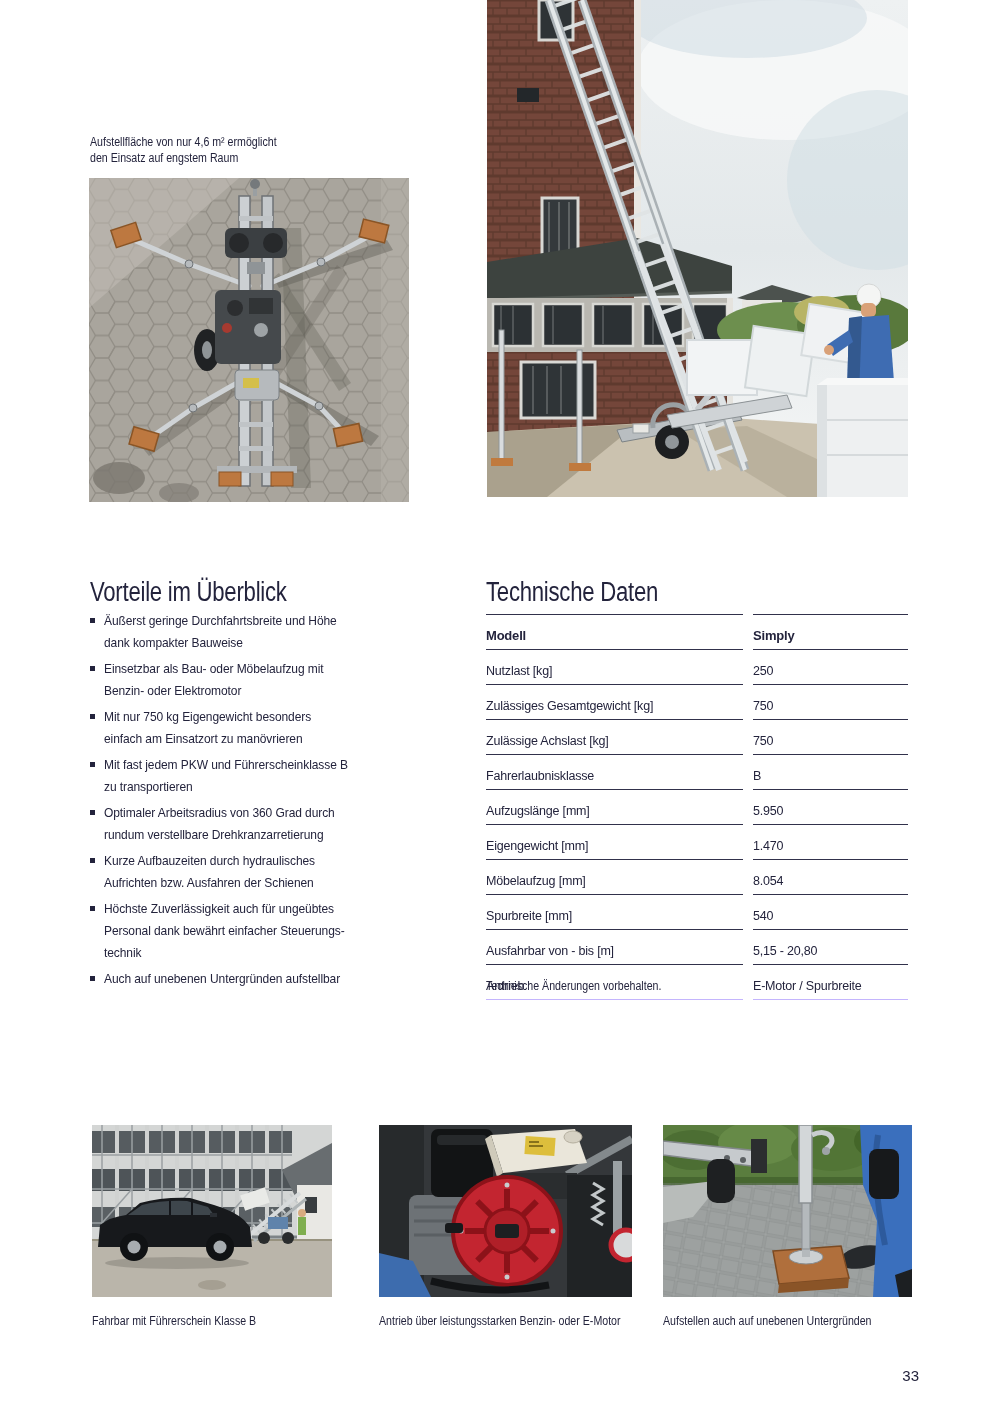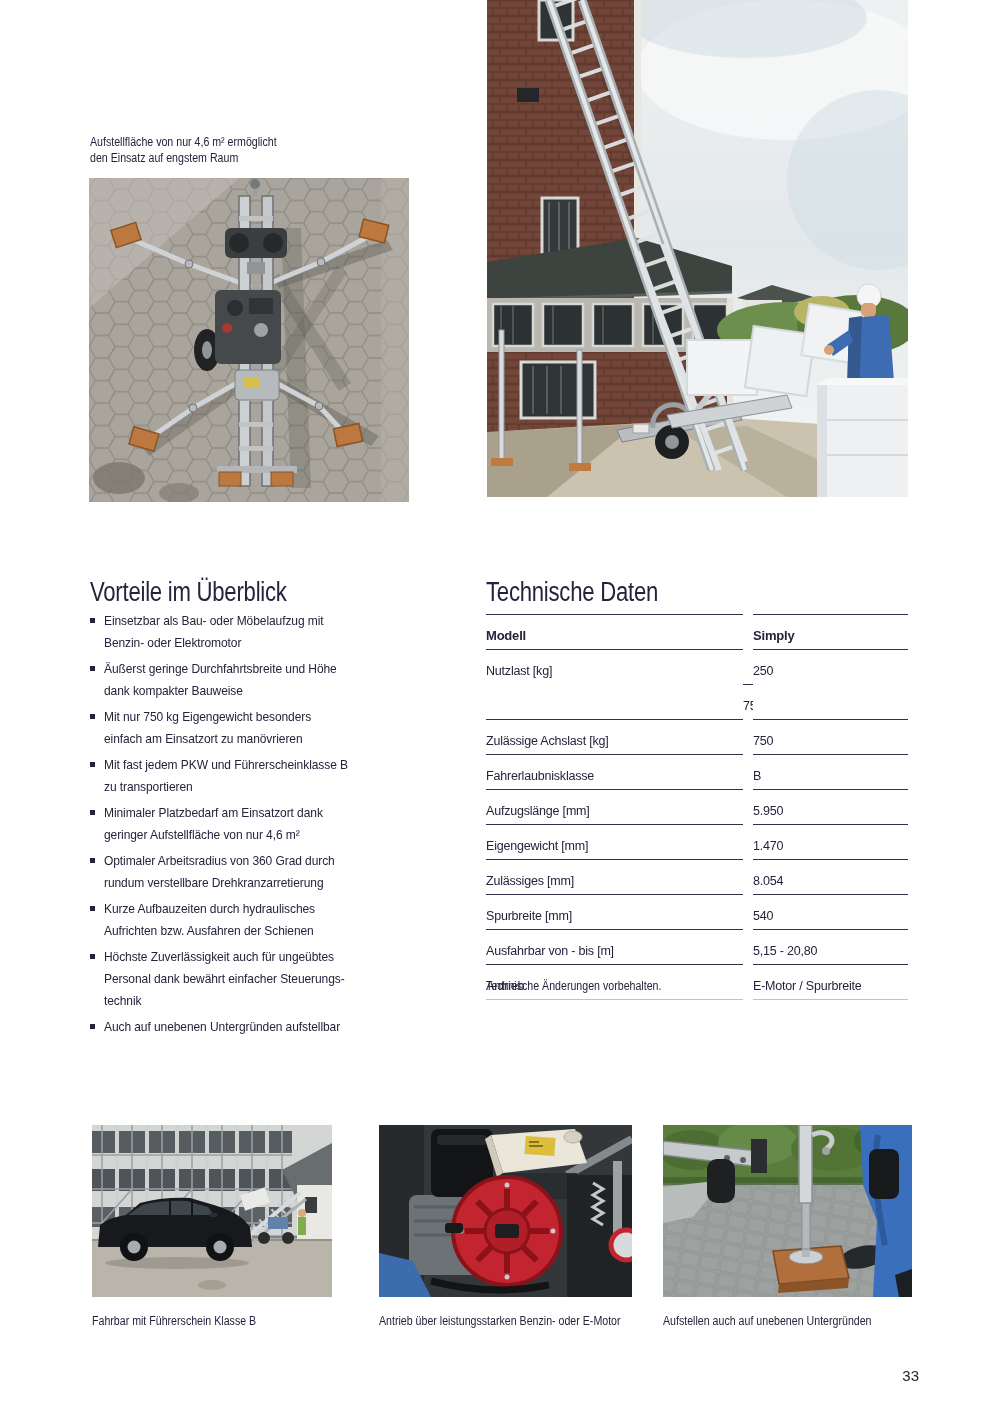--- a/index.html
+++ b/index.html
@@ -232,42 +232,37 @@
       <rect x="330" y="385" width="10" height="112" fill="#dde1e3"></rect>
     </svg>
   </div>
 
   <h2 class="section-title" id="title-advantages">Vorteile im Überblick</h2>
   <h2 class="section-title" id="title-tech">Technische Daten</h2>
 
   <ul class="advantages">
     <li>
         <span class="sq"></span>
+        <span class="adv-text">Äußerst geringe Durchfahrtsbreite und Höhe
+dank kompakter Bauweise</span>
+      </li>
+    <li>
+        <span class="sq"></span>
         <span class="adv-text">Einsetzbar als Bau- oder Möbelaufzug mit
 Benzin- oder Elektromotor</span>
       </li>
     <li>
         <span class="sq"></span>
-        <span class="adv-text">Äußerst geringe Durchfahrtsbreite und Höhe
-dank kompakter Bauweise</span>
-      </li>
-    <li>
-        <span class="sq"></span>
         <span class="adv-text">Mit nur 750 kg Eigengewicht besonders
 einfach am Einsatzort zu manövrieren</span>
       </li>
     <li>
         <span class="sq"></span>
         <span class="adv-text">Mit fast jedem PKW und Führerscheinklasse B
 zu transportieren</span>
-      </li>
-    <li>
-        <span class="sq"></span>
-        <span class="adv-text">Minimaler Platzbedarf am Einsatzort dank
-geringer Aufstellfläche von nur 4,6 m²</span>
       </li>
     <li>
         <span class="sq"></span>
         <span class="adv-text">Optimaler Arbeitsradius von 360 Grad durch
 rundum verstellbare Drehkranzarretierung</span>
       </li>
     <li>
         <span class="sq"></span>
         <span class="adv-text">Kurze Aufbauzeiten durch hydraulisches
 Aufrichten bzw. Ausfahren der Schienen</span>
@@ -289,20 +284,21 @@
       <div class="tcell">Modell</div>
       <div class="tgap"></div>
       <div class="tcell">Simply</div>
     </div>
     <div class="trow">
       <div class="tcell">Nutzlast [kg]</div>
       <div class="tgap"></div>
       <div class="tcell">250</div>
     </div>
     <div class="trow">
+      <div class="tcell">Zulässiges Gesamtgewicht [kg]</div>
       <div class="tgap"></div>
       <div class="tcell">750</div>
     </div>
     <div class="trow">
       <div class="tcell">Zulässige Achslast [kg]</div>
       <div class="tgap"></div>
       <div class="tcell">750</div>
     </div>
     <div class="trow">
       <div class="tcell">Fahrerlaubnisklasse</div>
@@ -313,21 +309,21 @@
       <div class="tcell">Aufzugslänge [mm]</div>
       <div class="tgap"></div>
       <div class="tcell">5.950</div>
     </div>
     <div class="trow">
       <div class="tcell">Eigengewicht [mm]</div>
       <div class="tgap"></div>
       <div class="tcell">1.470</div>
     </div>
     <div class="trow">
-      <div class="tcell">Zulässiges [mm]</div>
+      <div class="tcell">Möbelaufzug [mm]</div>
       <div class="tgap"></div>
       <div class="tcell">8.054</div>
     </div>
     <div class="trow">
       <div class="tcell">Spurbreite [mm]</div>
       <div class="tgap"></div>
       <div class="tcell">540</div>
     </div>
     <div class="trow">
       <div class="tcell">Ausfahrbar von - bis [m]</div>

